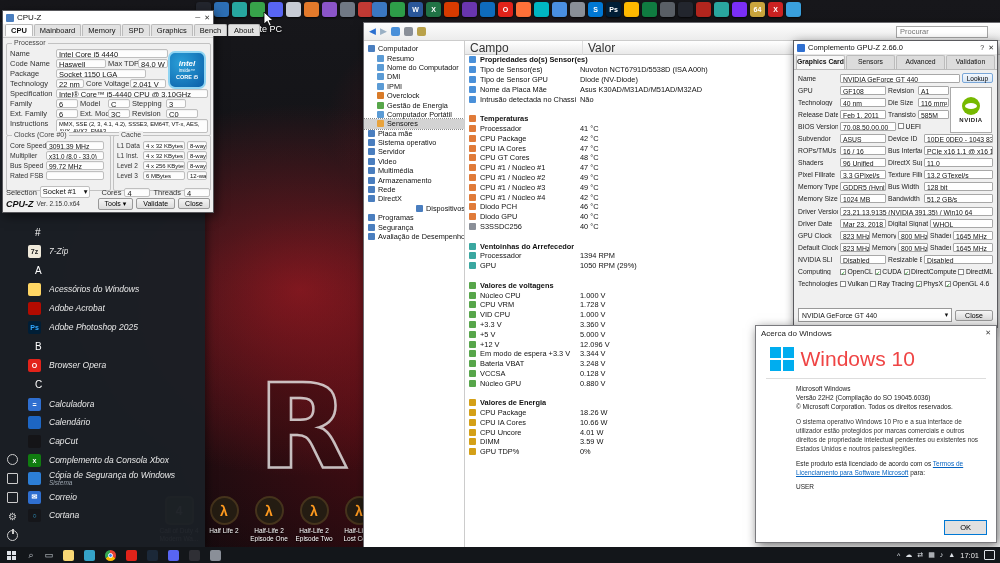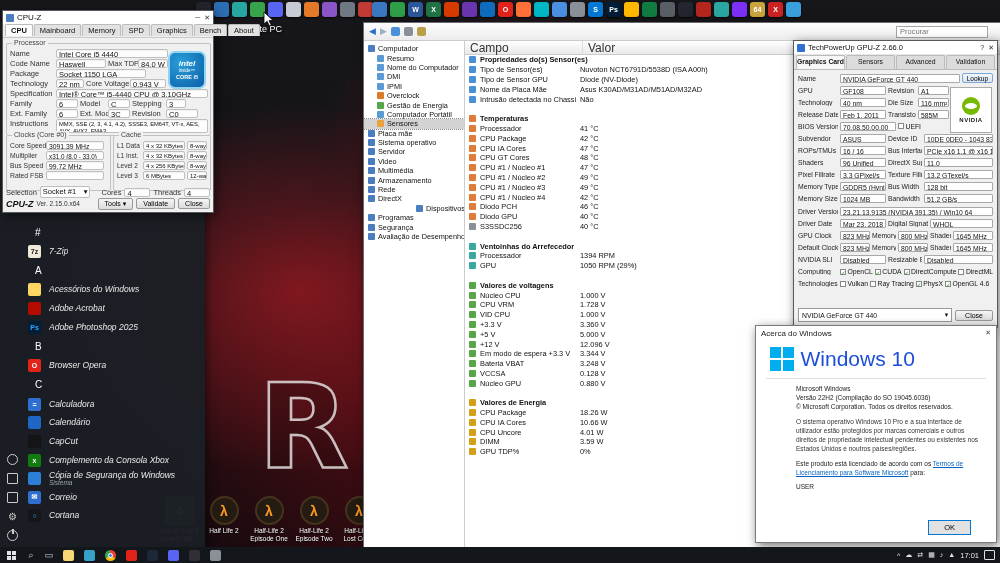--- a/index.html
+++ b/index.html
@@ -136,28 +136,28 @@
   .gz-close{border:1px solid #999;background:linear-gradient(#f5f5f5,#dcdcdc);border-radius:2px;
     padding:1px 9px;font-size:7px;font-family:inherit;}
   
   #about{position:absolute;left:755px;top:325px;width:240px;height:216px;background:#fff;
     border:1px solid #7a7a7e;z-index:7;font-size:6.5px;color:#222;}
   .ab-title{height:14px;display:flex;align-items:center;padding:0 5px;font-size:8px;}
   .ab-x{margin-left:auto;font-size:7px;color:#444;}
   .ab-logo-row{display:flex;align-items:center;gap:7px;margin:7px 0 7px 14px;}
   .win-logo{display:grid;grid-template-columns:11px 11px;grid-template-rows:11px 11px;gap:1.5px;}
   .win-logo span{background:#00adef;}
-  .ab-winname{font-size:21px;color:#1d4ed8;letter-spacing:0;}
+  .ab-winname{font-size:21px;color:#ef4444;letter-spacing:0;}
   .ab-hr{height:1px;background:#ddd;margin:0 10px 6px;}
   .ab-info{padding:0 14px 0 40px;line-height:1.35;}
   .ab-body{margin-top:7px;color:#333;}
   .ab-lic{margin-top:7px;}
   .ab-link{color:#0563c1;text-decoration:underline;}
   .ab-user{margin-top:5px;}
-  .ab-ok{position:absolute;right:25px;bottom:7px;border:1px solid #0078d4;background:#e1e1e1;
+  .ab-ok{position:absolute;right:9px;bottom:7px;border:1px solid #0078d4;background:#e1e1e1;
     padding:2px 15px;font-size:7.5px;font-family:inherit;}
   
   #taskbar{position:absolute;left:0;bottom:0;width:1000px;height:16px;background:#13161a;z-index:10;
     display:flex;align-items:center;}
   .tb-start{width:22px;height:16px;display:flex;align-items:center;justify-content:center;}
   .tb-winlogo{display:grid;grid-template-columns:4px 4px;grid-template-rows:4px 4px;gap:1px;}
   .tb-winlogo span{background:#dfe3e8;}
   .tb-glyph{width:18px;text-align:center;color:#cfd4da;font-size:9px;}
   .tb-app{width:21px;height:16px;display:flex;align-items:center;justify-content:center;}
   .tb-app-ic{width:11px;height:11px;border-radius:2px;}
@@ -376,21 +376,21 @@
         <span class="czv" style="width:30px">84.0 W</span>
       </div>
       <div class="czrow">
         <span class="czl" style="width:44px">Package</span>
         <span class="czv" style="width:90px">Socket 1150 LGA</span>
       </div>
       <div class="czrow">
         <span class="czl" style="width:44px">Technology</span>
         <span class="czv" style="width:28px">22 nm</span>
         <span class="czl" style="width:42px">Core Voltage</span>
-        <span class="czv" style="width:36px">0.943 V</span>
+        <span class="czv" style="width:36px">2.041 V</span>
       </div>
       <div class="czrow">
         <span class="czl" style="width:44px">Specification</span>
         <span class="czv" style="width:152px">Intel® Core™ i5-4440 CPU @ 3.10GHz</span>
       </div>
       <div class="czrow">
         <span class="czl" style="width:44px">Family</span>
         <span class="czv" style="width:22px">6</span>
         <span class="czl" style="width:26px">Model</span>
         <span class="czv" style="width:22px">C</span>
@@ -768,21 +768,21 @@
               <span class="av">0%</span>
             </div>
           </div>
       </div>
     </div>
   </div>
 
   <div id="gpuz" class="winshadow">
     <div class="gz-title">
       <span class="gz-appicon"></span>
-      <span>TechPowerUp GPU-Z 2.66.0</span>
+      <span>Complemento GPU-Z 2.66.0</span>
       <span style="margin-left:auto;display:flex;gap:4px;font-size:7px;color:#333">
         <span>?</span>
         <span>✕</span>
       </span>
     </div>
     <div id="gz-tabs">
         <span class="gz-tab active">Graphics Card</span>
         <span class="gz-tab">Sensors</span>
         <span class="gz-tab">Advanced</span>
         <span class="gz-tab">Validation</span>

